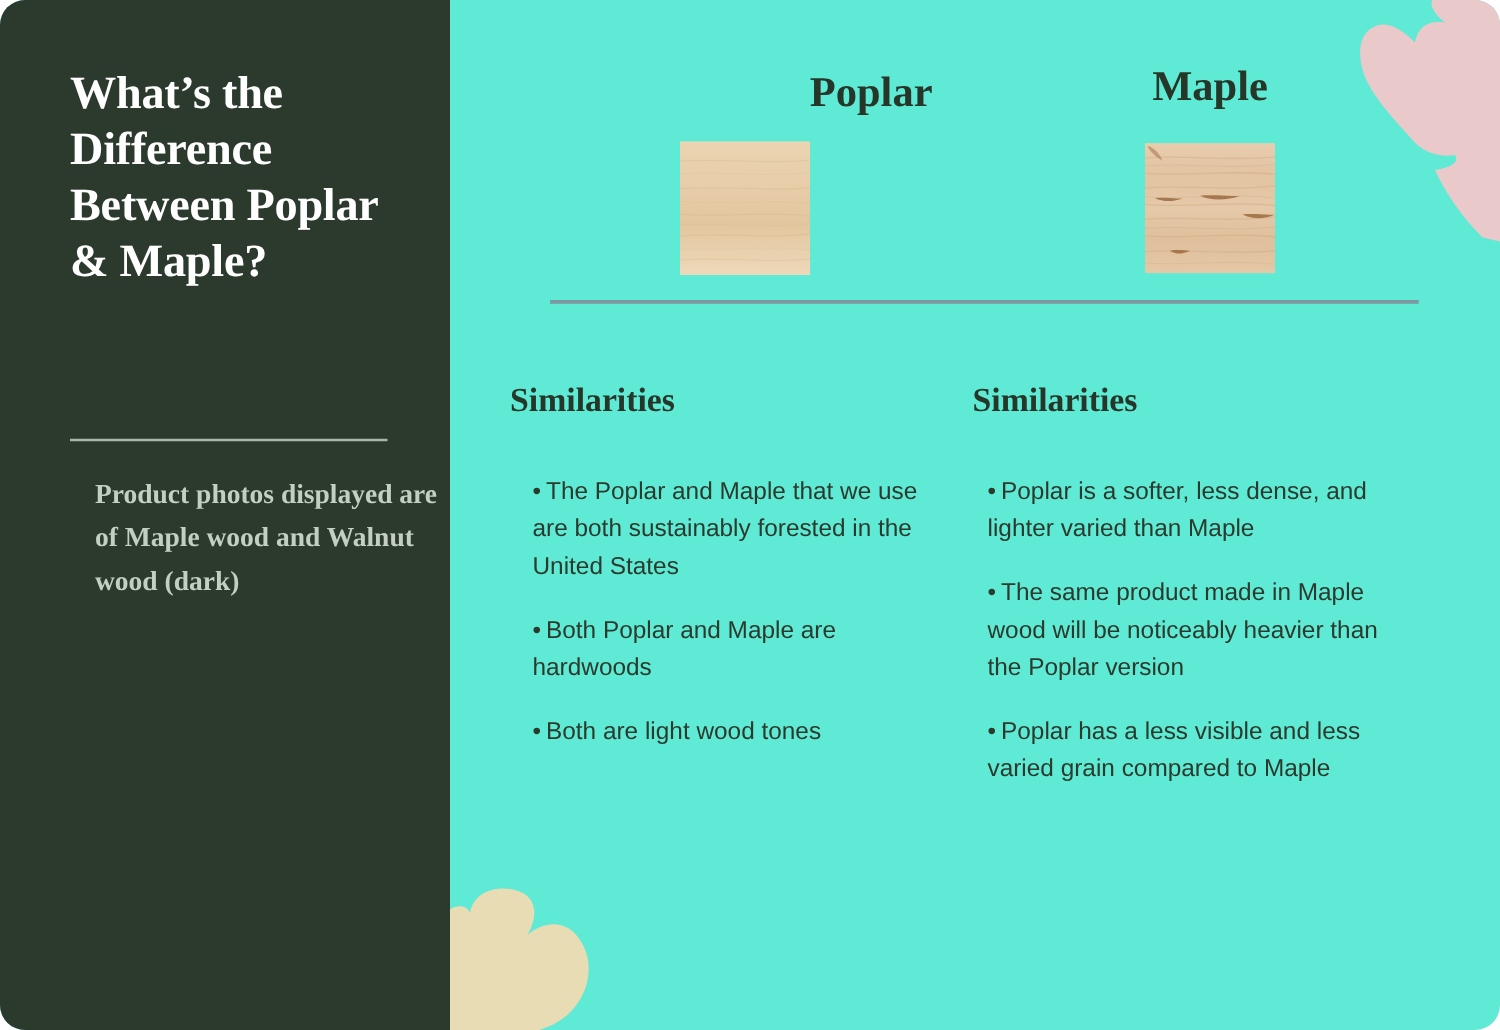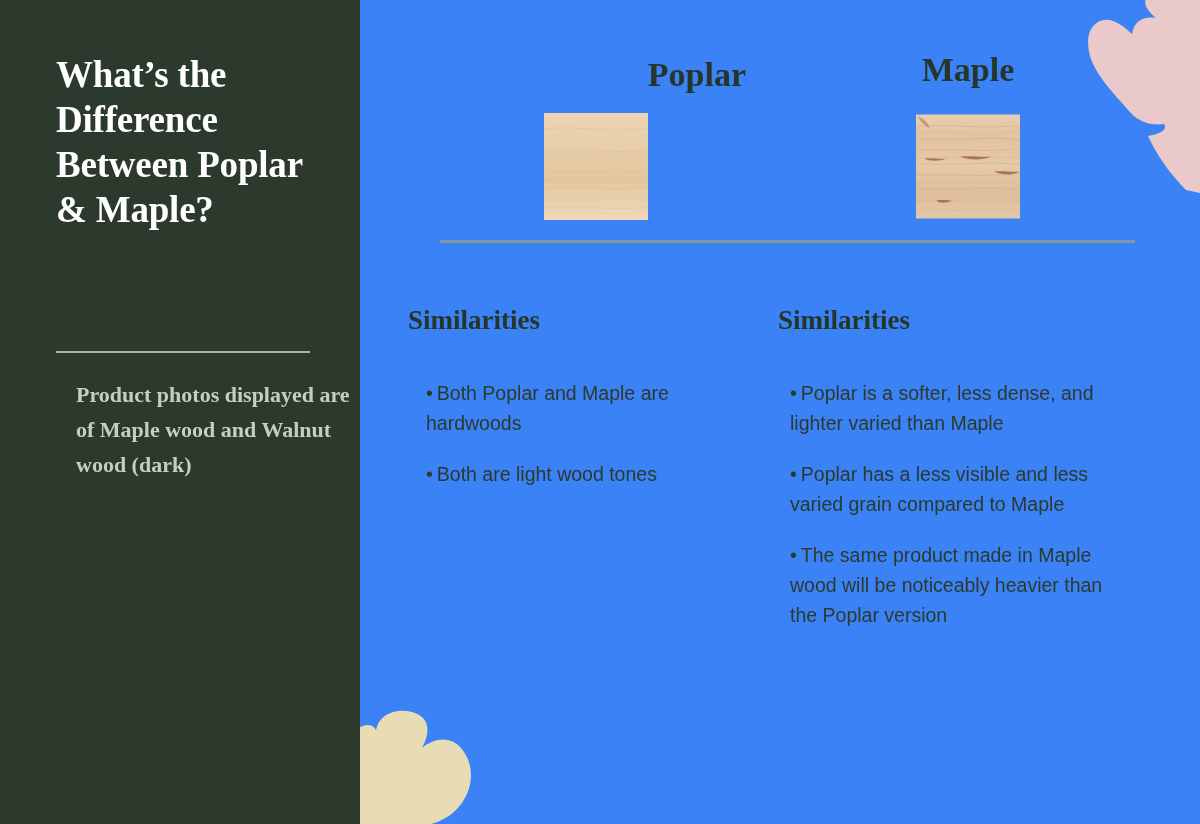--- a/index.html
+++ b/index.html
@@ -10,22 +10,23 @@
     height: 824px;
     overflow: hidden;
     background: #ffffff;
     font-family: "Liberation Sans", sans-serif;
   }
 
   #slide {
     position: relative;
     width: 1200px;
     height: 824px;
-    background: #3b82f6;
+    background: #5eead4;
     overflow: hidden;
+    border-radius: 20px;
   }
 
   
   .blob {
     position: absolute;
     pointer-events: none;
   }
   .blob-pink {
     top: -6px;
     right: -4px;
@@ -251,28 +252,29 @@
         </g>
         <path d="M2 2 C8 4, 12 9, 14 14 C9 11, 4 7, 2 2 Z" fill="#9c6b40" opacity="0.5"></path>
       </svg>
     </div>
 
     <div id="header-divider"></div>
 
     <section id="col-similarities" class="col">
       <h2 class="col-heading">Similarities</h2>
       <ul class="bullets">
+        <li><span class="dot">•</span><span>The Poplar and Maple that we use are both sustainably forested in the United States</span></li>
         <li><span class="dot">•</span><span>Both Poplar and Maple are hardwoods</span></li>
         <li><span class="dot">•</span><span>Both are light wood tones</span></li>
       </ul>
     </section>
 
     <section id="col-differences" class="col">
       <h2 class="col-heading">Similarities</h2>
       <ul class="bullets">
         <li><span class="dot">•</span><span>Poplar is a softer, less dense, and lighter varied than Maple</span></li>
+        <li><span class="dot">•</span><span>The same product made in Maple wood will be noticeably heavier than the Poplar version</span></li>
         <li><span class="dot">•</span><span>Poplar has a less visible and less varied grain compared to Maple</span></li>
-        <li><span class="dot">•</span><span>The same product made in Maple wood will be noticeably heavier than the Poplar version</span></li>
       </ul>
     </section>
 
   </main>
 </div>
 
 </body></html>

